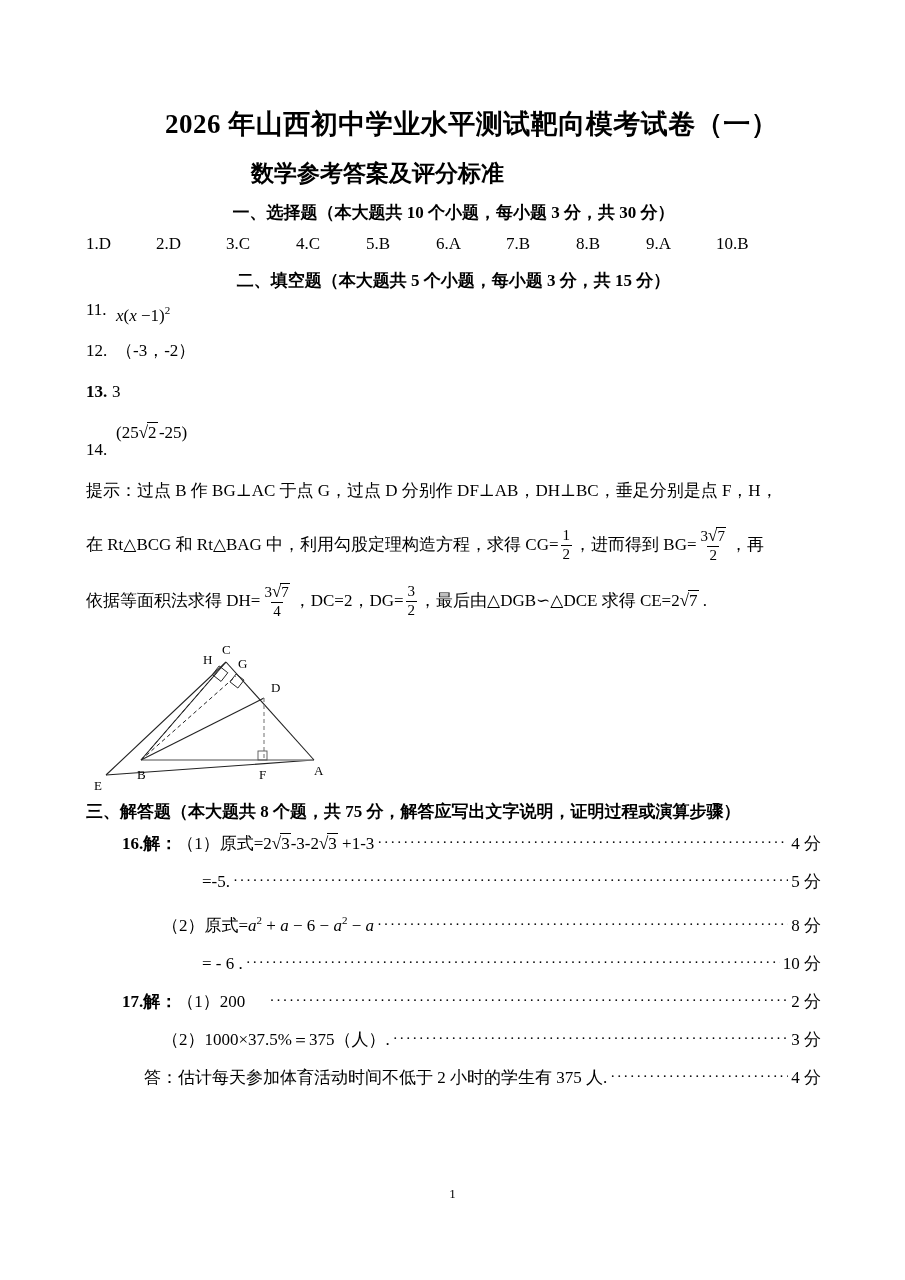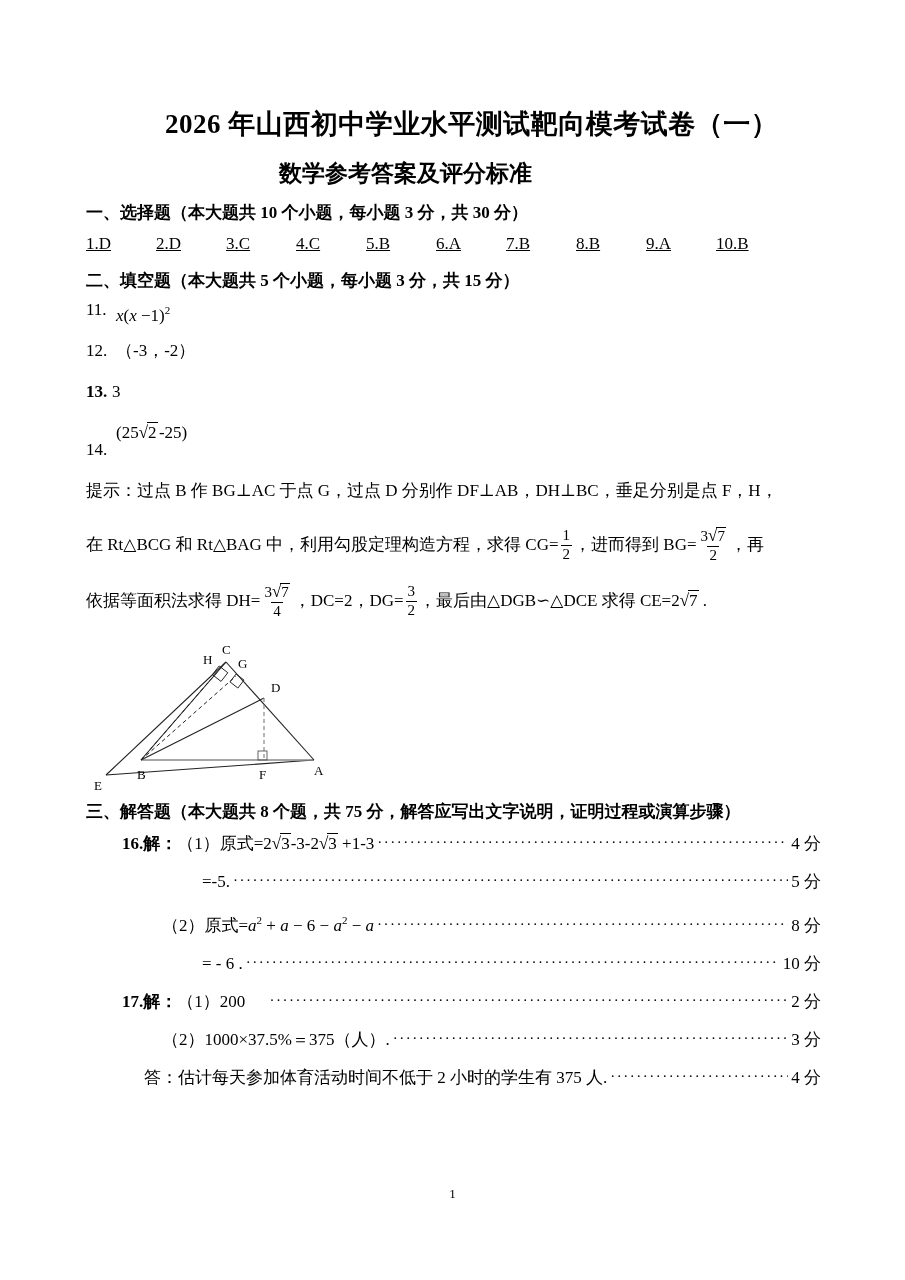--- a/index.html
+++ b/index.html
@@ -32,44 +32,43 @@
     letter-spacing: 0.5px;
     padding-left: 19px;
   }
   .title-sub {
     position: absolute;
     left: 0; top: 158px;
     width: 755px;
     text-align: center;
     font-size: 23px;
     font-weight: bold;
-    margin-left: 28px;
   }
   .content {
     position: absolute;
     left: 86px;
     top: 200px;
     width: 735px;
   }
   .sec-head {
     font-size: 17px;
     font-weight: bold;
     margin: 0 0 4px 0;
     line-height: 26px;
+    text-align: center;
   }
   .choice-row {
     font-size: 17px;
     line-height: 28px;
     margin: 0 0 6px 0;
     display: flex;
   }
   .choice-row .ci {
     display: inline-block;
     width: 70px;
-    text-decoration: underline;
   }
   .blank-row {
     font-size: 17px;
     line-height: 24px;
     margin: 0 0 0 0;
     height: 41px;
     display: flex;
     align-items: flex-start;
   }
   .blank-no {

